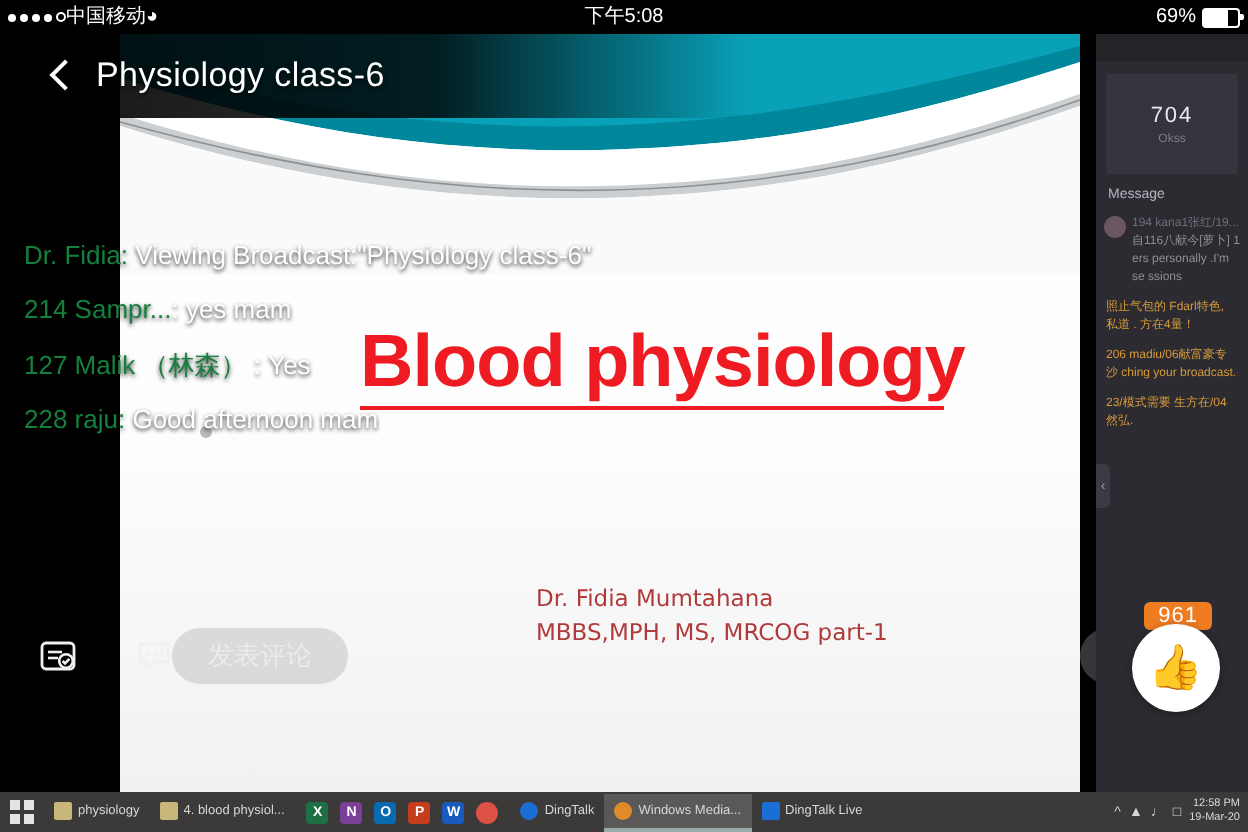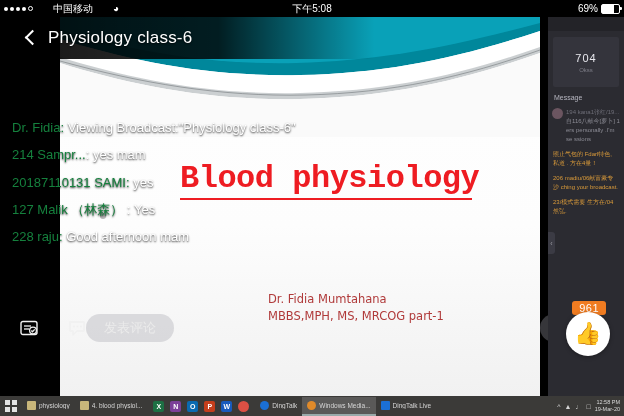--- a/index.html
+++ b/index.html
@@ -2,21 +2,21 @@
 <html><head>
 <meta charset="utf-8">
 <style>
   html,body{margin:0;padding:0;background:#000;}
   body{width:624px;height:416px;overflow:hidden;font-family:"Liberation Sans",sans-serif;}
   #screen{position:relative;width:624px;height:416px;background:#000;overflow:hidden;}
 
   
   .statusbar{position:absolute;left:0;top:0;width:624px;height:17px;z-index:60;
     color:#fff;font-size:10px;line-height:17px;}
-  .sb-left{position:absolute;left:4px;top:0;display:flex;align-items:center;gap:20px;}
+  .sb-left{position:absolute;left:4px;top:0;display:flex;align-items:center;gap:0;}
   .dots{display:flex;gap:2px;align-items:center;}
   .dot{width:4px;height:4px;border-radius:50%;background:#fff;}
   .dot.hollow{background:transparent;border:1px solid #fff;width:3px;height:3px;}
   .sb-carrier{font-size:10px;}
   .wifi{font-size:10px;}
   .sb-center{position:absolute;left:0;right:0;text-align:center;font-size:10px;}
   .sb-right{position:absolute;right:4px;top:0;display:flex;align-items:center;gap:3px;font-size:10px;}
   .batt{width:17px;height:8px;border:1px solid #fff;border-radius:2px;position:relative;}
   .batt::after{content:"";position:absolute;right:-3px;top:2px;width:2px;height:3px;background:#fff;border-radius:0 1px 1px 0;}
   .batt i{display:block;height:100%;background:#fff;}
@@ -41,22 +41,22 @@
 
   
   .chat{position:absolute;left:12px;top:120px;width:290px;z-index:45;}
   .chat-line{margin-bottom:11px;font-size:13px;line-height:1.25;
     text-shadow:0 1px 2px rgba(0,0,0,.85);max-width:285px;}
   .chat-line .u{color:#15803d;}
   .chat-line .m{color:#ffffff;}
 
   
   .slide-title{position:absolute;left:180px;top:160px;z-index:30;
-    color:#ee1c22;font-size:32px;font-weight:bold;letter-spacing:-.5px;
-    font-family:Liberation Mono, monospace;}
+    color:#ee1c22;font-size:37px;font-weight:bold;letter-spacing:-.5px;
+    font-family:Liberation Sans, sans-serif;}
   .slide-title .ul{display:block;width:292px;height:2px;background:#ee1c22;margin-top:1px;}
   .credits{position:absolute;left:268px;top:291px;z-index:30;color:#b03a3a;font-size:11.5px;
     line-height:1.45;font-family:"DejaVu Sans",sans-serif;}
   .credits div{white-space:nowrap;}
 
   
   .ctrl{position:absolute;z-index:50;}
   .icon-btn{width:30px;height:30px;border-radius:50%;display:flex;align-items:center;
     justify-content:center;cursor:pointer;}
   .c-card{position:absolute;left:14px;top:313px;}
@@ -201,23 +201,20 @@
   </div>
 
   <div class="chat">
     <div class="chat-line">
       <span class="u">Dr. Fidia:</span><span class="m"> Viewing Broadcast:"Physiology class-6"</span>
     </div>
     <div class="chat-line">
       <span class="u">214 Sampr...</span><span class="m">: yes mam</span>
     </div>
     <div class="chat-line">
-      <span class="u">20187110131 SAMI:</span><span class="m"> yes</span>
-    </div>
-    <div class="chat-line">
       <span class="u">127 Malik （林森）</span><span class="m"> : Yes</span>
     </div>
     <div class="chat-line">
       <span class="u">228 raju:</span><span class="m"> Good afternoon mam</span>
     </div>
   </div>
 
   <div class="slide-title">
     <span>Blood physiology</span>
     <span class="ul"></span>

